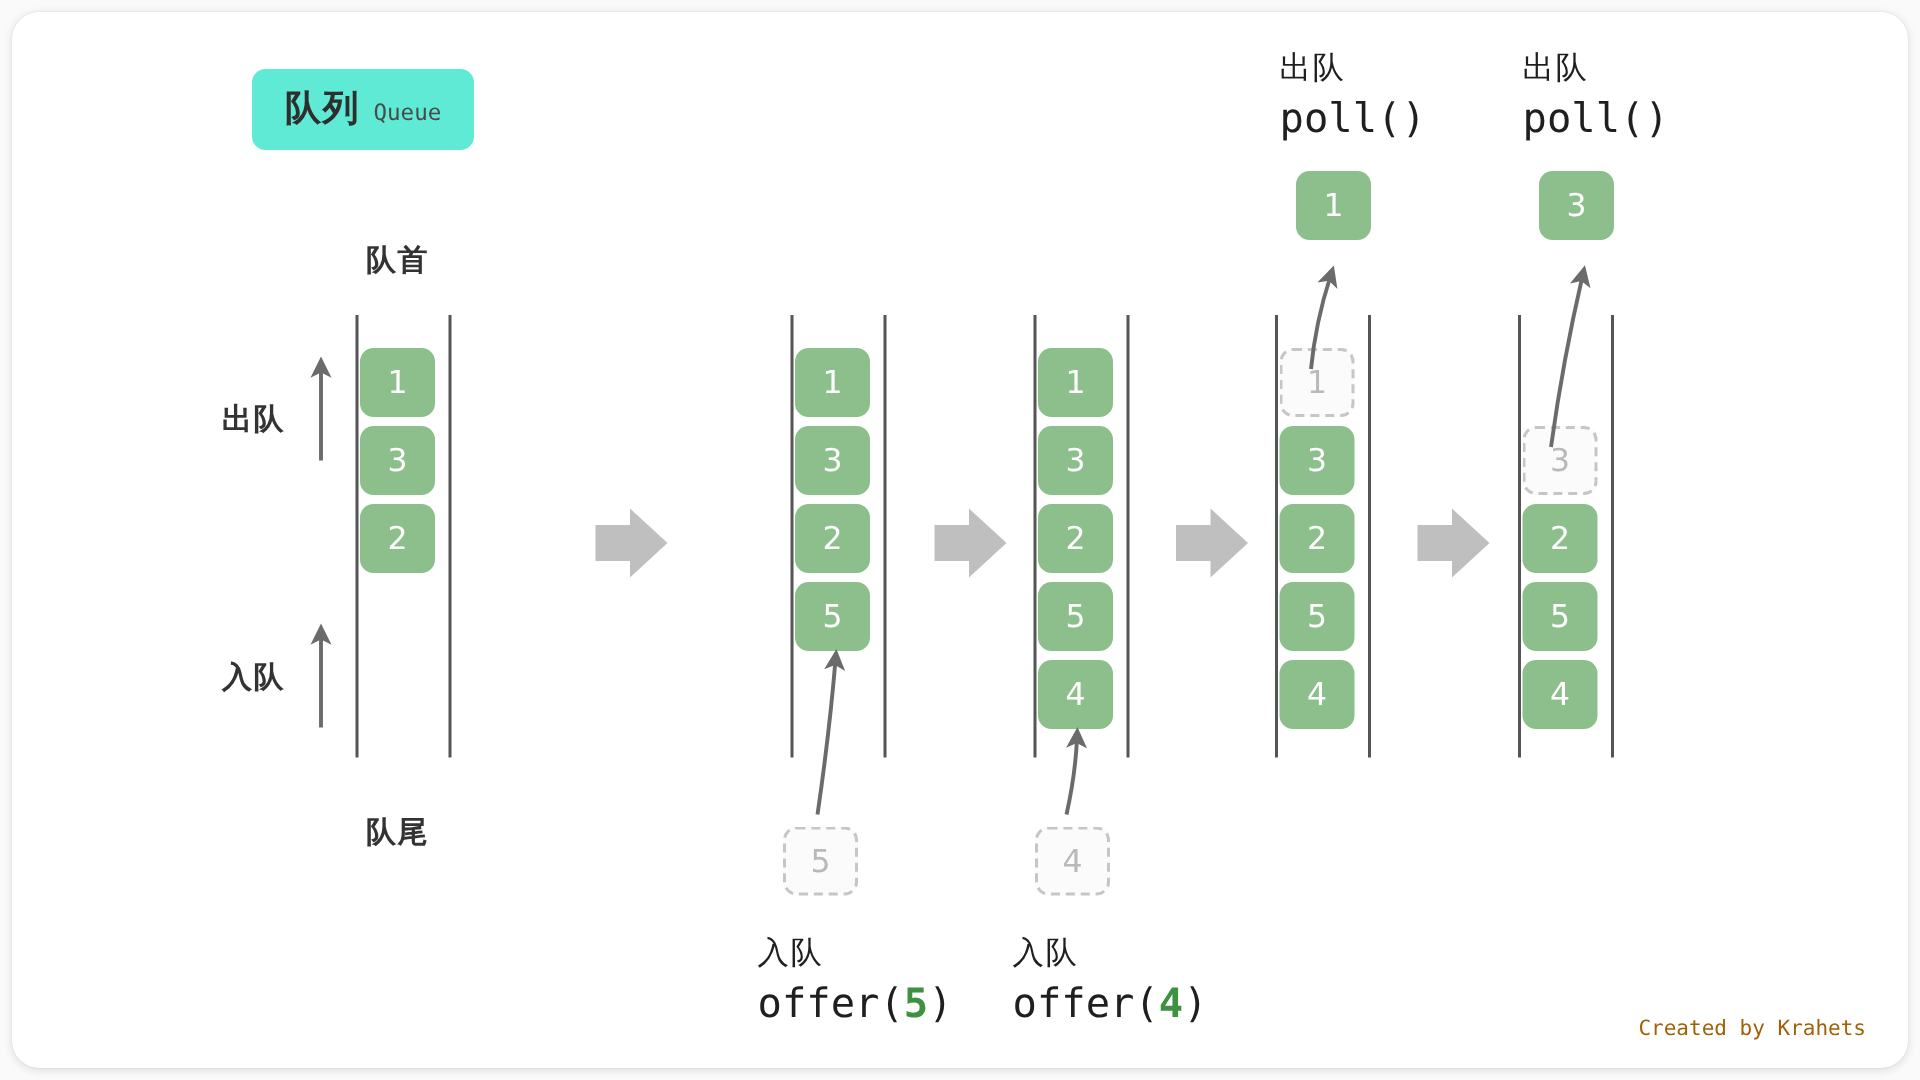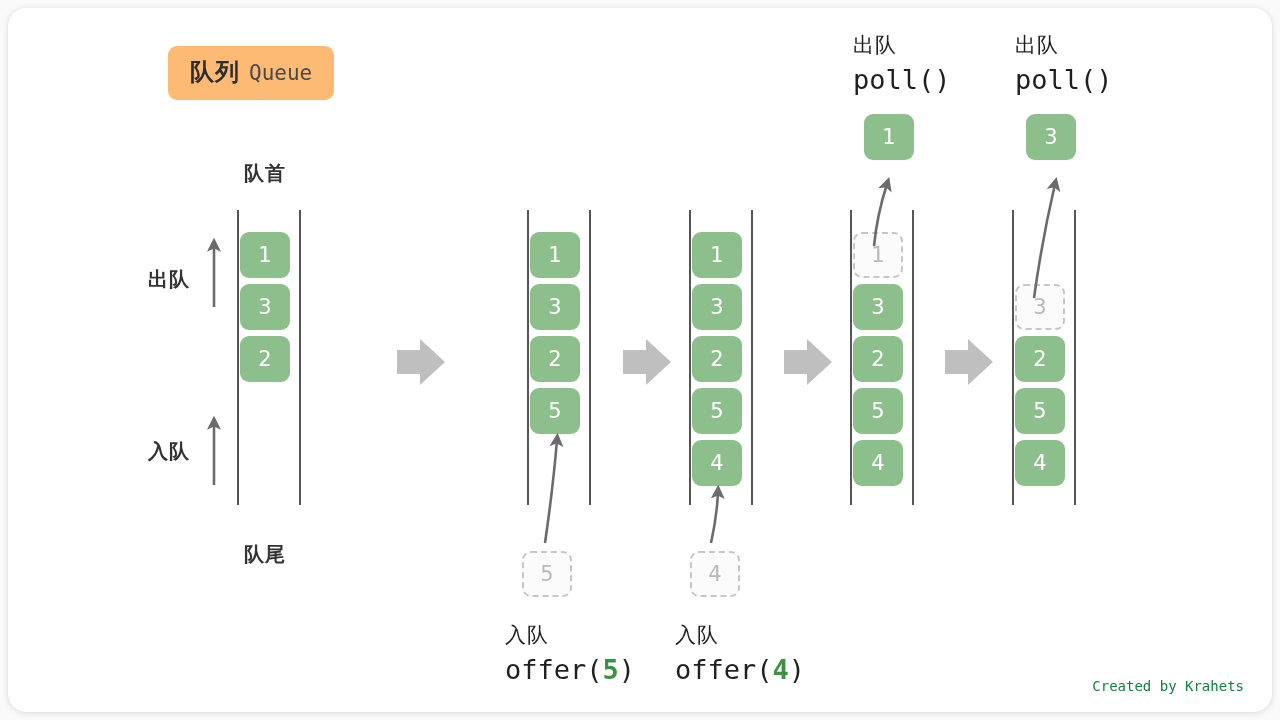--- a/index.html
+++ b/index.html
@@ -30,37 +30,37 @@
     box-shadow: 0 1px 6px rgba(0,0,0,0.13), 0 0 1px rgba(0,0,0,0.10);
     overflow: hidden;
   }
 
   
   #title-badge {
     position: absolute;
     left: 160px;
     top: 38px;
     padding: 10px 22px 12px 22px;
-    background: #fdba74;
+    background: #5eead4;
     border-radius: 9px;
     display: flex;
     align-items: baseline;
     gap: 9px;
     white-space: nowrap;
   }
   #title-badge .cn {
     font-family: "DejaVu Sans", "Liberation Sans", sans-serif;
     font-size: 24px;
     font-weight: bold;
     color: #2e2e2e;
     letter-spacing: 1px;
   }
   #title-badge .en {
     font-family: "DejaVu Sans Mono", "Liberation Mono", monospace;
-    font-size: 21px;
+    font-size: 15px;
     color: #4a4a4a;
   }
 
   
   .column {
     position: absolute;
     width: 64px;
   }
   .rails {
     position: absolute;
@@ -159,21 +159,21 @@
     color: #3d9140;
     font-weight: bold;
   }
 
   #credit {
     position: absolute;
     right: 28px;
     bottom: 18px;
     font-family: "DejaVu Sans Mono", "Liberation Mono", monospace;
     font-size: 14px;
-    color: #15803d;
+    color: #a16207;
     white-space: nowrap;
   }
 
   svg.overlay {
     position: absolute;
     left: 0;
     top: 0;
     width: 1264px;
     height: 704px;
     pointer-events: none;

